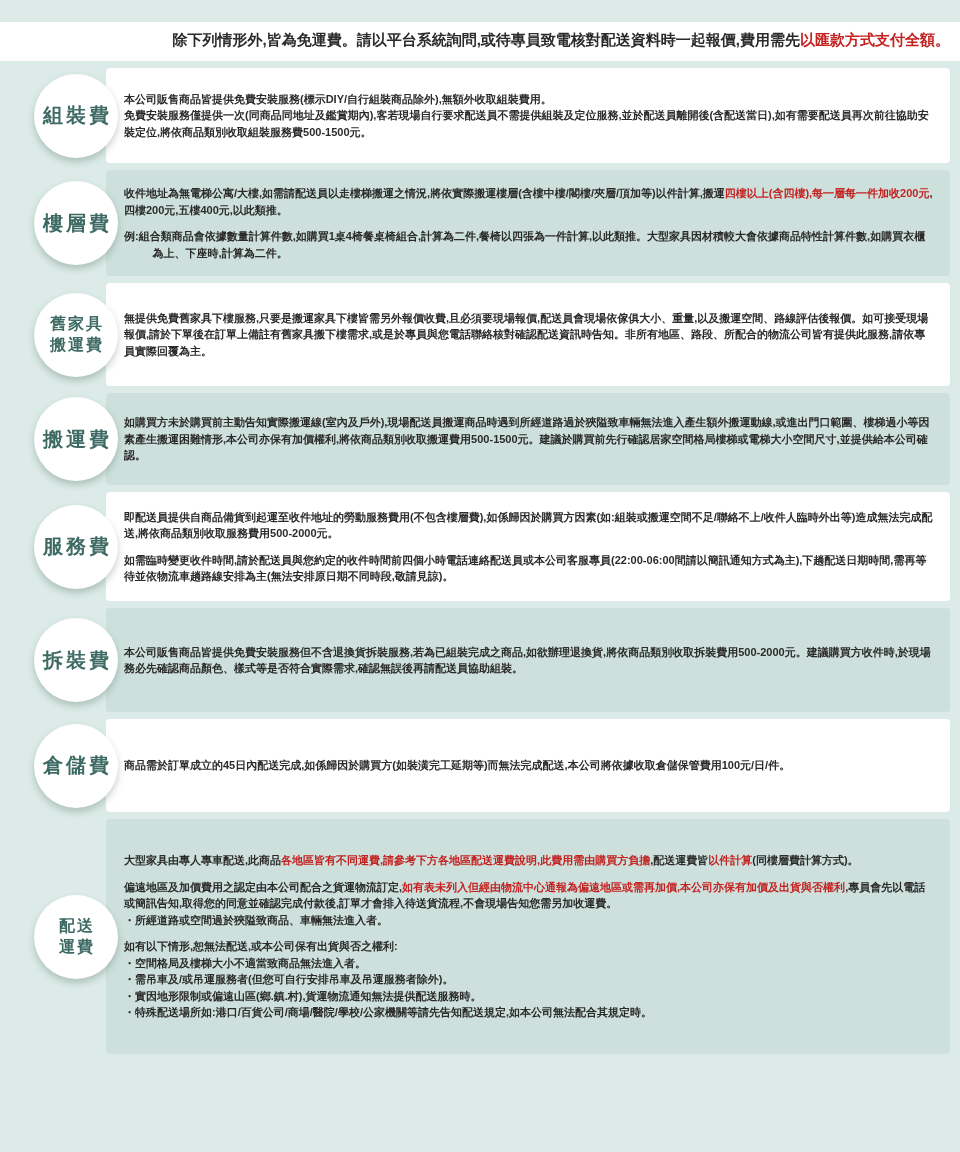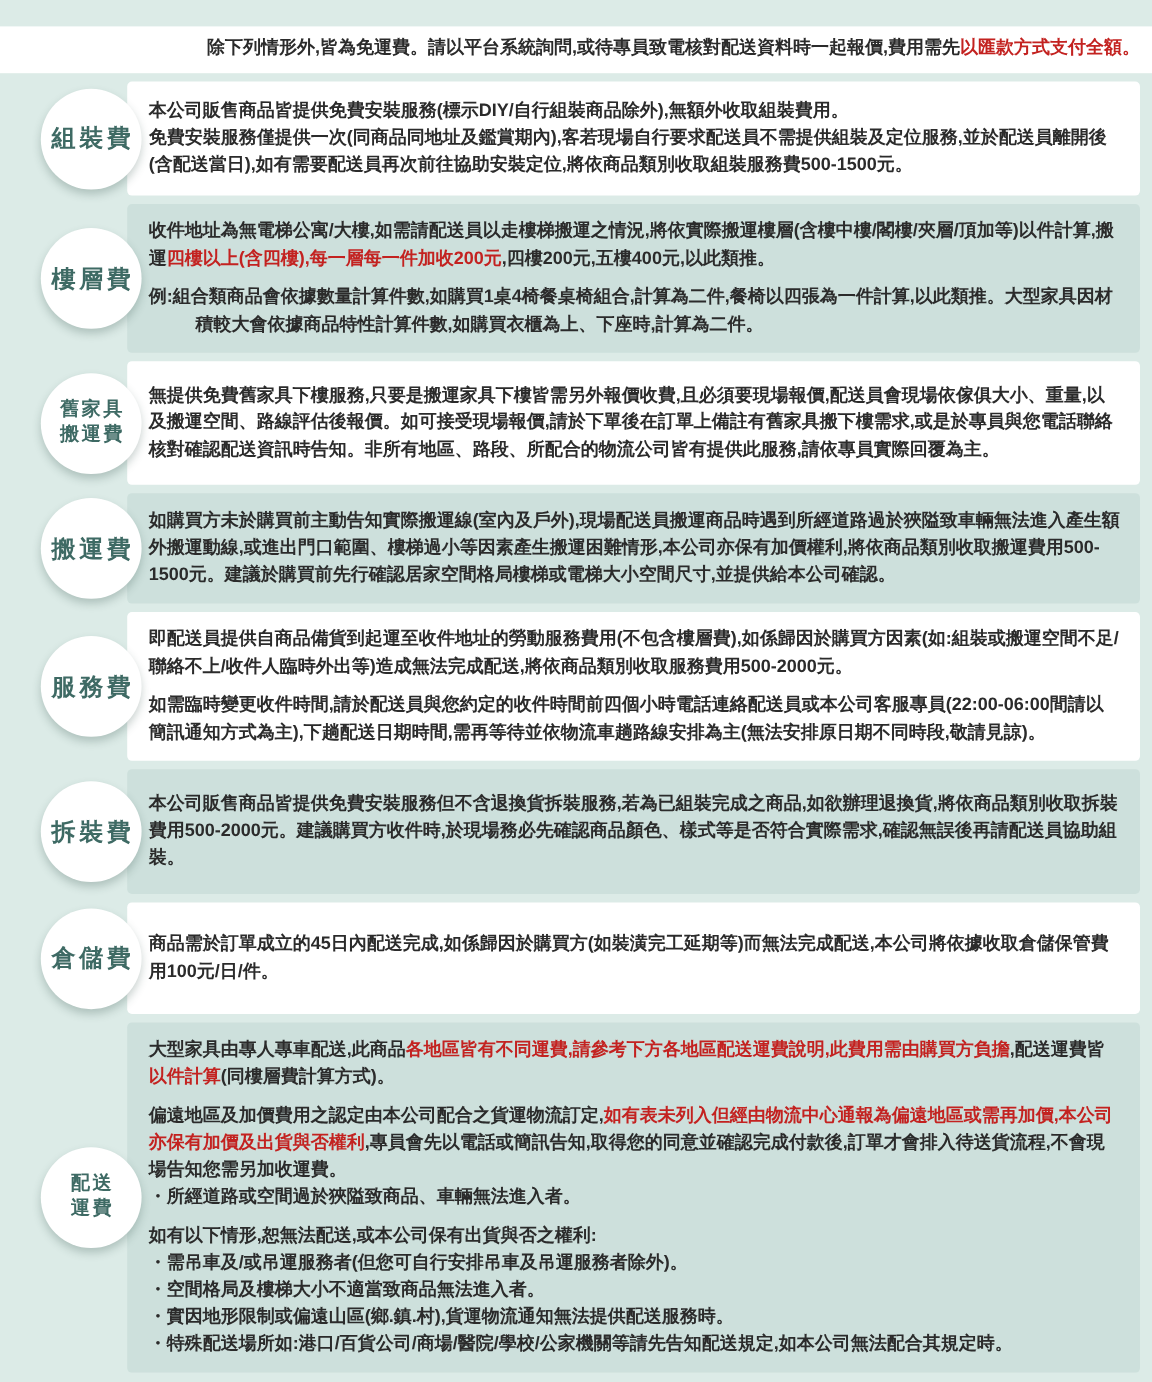--- a/index.html
+++ b/index.html
@@ -76,21 +76,21 @@
     justify-content:center;
     color:var(--teal-badge);
     font-size:20px;
     letter-spacing:3px;
     z-index:2;
     text-align:center;
     text-indent:3px; 
   }
   .badge.two-line{font-size:16px;letter-spacing:2px;line-height:1.3;text-indent:2px;text-align:right;}
 
-  .para{margin:0;font-size:15px;line-height:1.5;}
+  .para{margin:0;font-size:11px;line-height:1.5;}
   .para.spaced{margin-top:10px;}
   .para.hang{padding-left:2.6em;text-indent:-2.6em;}
   .para.bullet{padding-left:1.1em;text-indent:-1.1em;}
   .seg.dark{color:var(--dark);}
   .seg.red{color:var(--red);}
 </style>
 </head>
 <body>
 
 <div class="page">
@@ -163,21 +163,21 @@
       <section class="fee-section bg-green">
         <div class="badge two-line">
           <div>配送</div>
           <div>運費</div>
         </div>
         <div class="content">
           <p class="para"><span class="seg dark">大型家具由專人專車配送,此商品</span><span class="seg red">各地區皆有不同運費,請參考下方各地區配送運費說明,此費用需由購買方負擔</span><span class="seg dark">,配送運費皆</span><span class="seg red">以件計算</span><span class="seg dark">(同樓層費計算方式)。</span></p>
           <p class="para spaced"><span class="seg dark">偏遠地區及加價費用之認定由本公司配合之貨運物流訂定,</span><span class="seg red">如有表未列入但經由物流中心通報為偏遠地區或需再加價,本公司亦保有加價及出貨與否權利</span><span class="seg dark">,專員會先以電話或簡訊告知,取得您的同意並確認完成付款後,訂單才會排入待送貨流程,不會現場告知您需另加收運費。</span></p>
           <p class="para bullet"><span class="seg dark">・所經道路或空間過於狹隘致商品、車輛無法進入者。</span></p>
           <p class="para spaced"><span class="seg dark">如有以下情形,恕無法配送,或本公司保有出貨與否之權利:</span></p>
+          <p class="para bullet"><span class="seg dark">・空間格局及樓梯大小不適當致商品無法進入者。</span></p>
           <p class="para bullet"><span class="seg dark">・需吊車及/或吊運服務者(但您可自行安排吊車及吊運服務者除外)。</span></p>
-          <p class="para bullet"><span class="seg dark">・空間格局及樓梯大小不適當致商品無法進入者。</span></p>
           <p class="para bullet"><span class="seg dark">・實因地形限制或偏遠山區(鄉.鎮.村),貨運物流通知無法提供配送服務時。</span></p>
           <p class="para bullet"><span class="seg dark">・特殊配送場所如:港口/百貨公司/商場/醫院/學校/公家機關等請先告知配送規定,如本公司無法配合其規定時。</span></p>
         </div>
       </section>
     </main>
 
 </div>
 
 </body></html>

